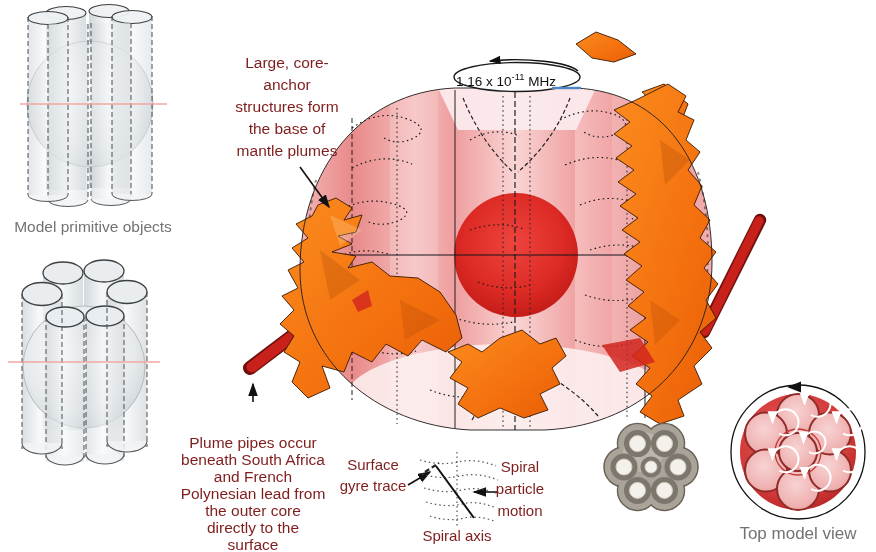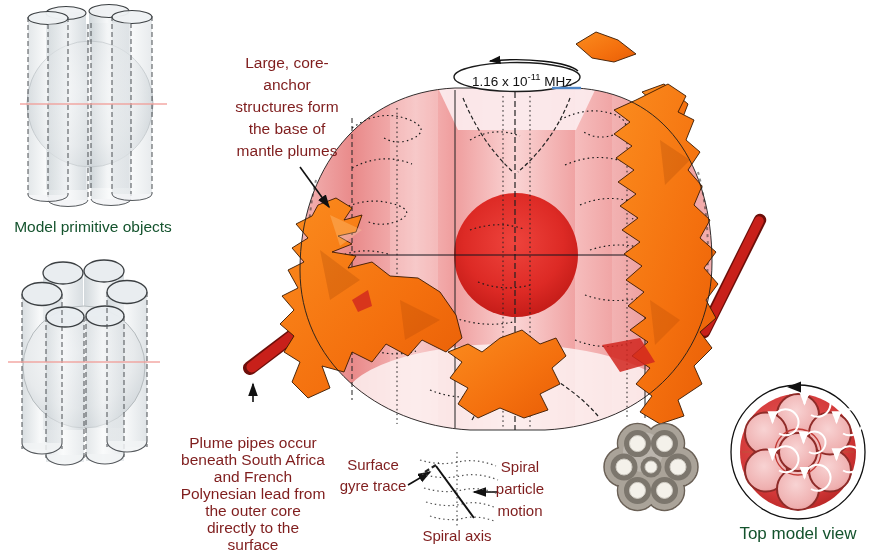--- a/index.html
+++ b/index.html
@@ -5,21 +5,21 @@
   html,body{margin:0;padding:0;background:#ffffff;}
   #canvas{
     position:relative;width:876px;height:552px;background:#ffffff;overflow:hidden;
     font-family:"Liberation Sans",sans-serif;
   }
   svg{position:absolute;left:0;top:0;}
   .lbl{
     position:absolute;white-space:pre-line;text-align:center;
     color:#7f1d1d;font-size:15.5px;line-height:21px;
   }
-  .lbl.gray{color:#14532d;}
+  .lbl.gray{color:#737373;}
   .lbl.small{font-size:15px;line-height:21px;}
   #lbl-rotation-rate{
     font-size:13.5px;line-height:15px;color:#111;white-space:nowrap;
     text-align:center;
   }
   #lbl-rotation-rate sup{font-size:9.5px;}
   #lbl-core-anchor{line-height:22px;}
   #lbl-plume-pipes{line-height:17px;margin-top:30px;}
   #lbl-six-shooter{line-height:18px;}
   #lbl-top-view{font-size:17px;}
@@ -348,21 +348,21 @@
 </svg>
 
 <div class="lbl gray" id="lbl-model-primitives" style="left:2px;top:216px;width:182px;">Model primitive objects</div>
 
 <div class="lbl" id="lbl-core-anchor" style="left:203px;top:52px;width:168px;">Large, core-
 anchor
 structures form
 the base of
 mantle plumes</div>
 
-<div id="lbl-rotation-rate" class="lbl" style="left:462px;top:69px;width:120px;"><span>1.16 x 10</span><sup>-11</sup><span> MHz</span></div>
+<div id="lbl-rotation-rate" class="lbl" style="left:446px;top:69px;width:120px;"><span>1.16 x 10</span><sup>-11</sup><span> MHz</span></div>
 
 <div class="lbl" id="lbl-plume-pipes" style="left:160px;top:404px;width:186px;">Plume pipes occur
 beneath South Africa
 and French
 Polynesian lead from
 the outer core
 directly to the
 surface</div>
 
 <div class="lbl small" id="lbl-surface-gyre" style="left:334px;top:454px;width:78px;">Surface

